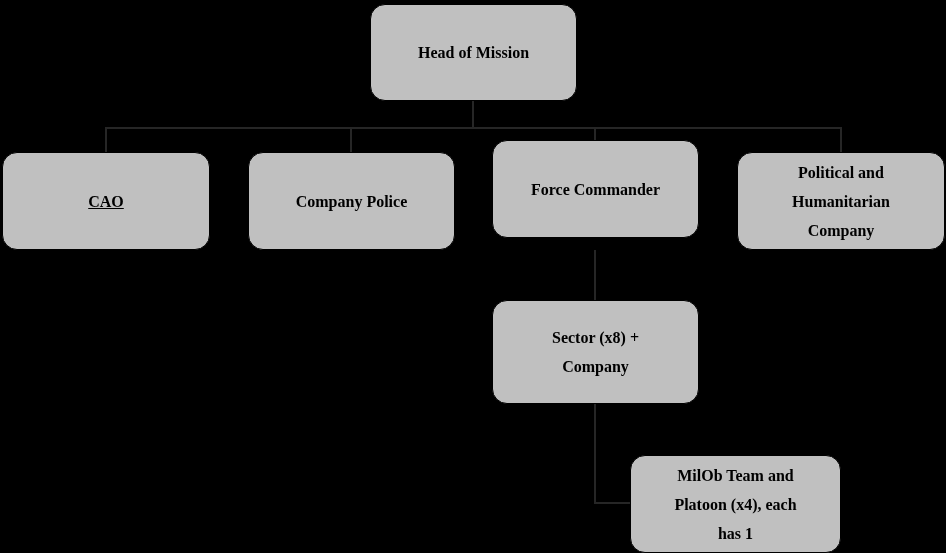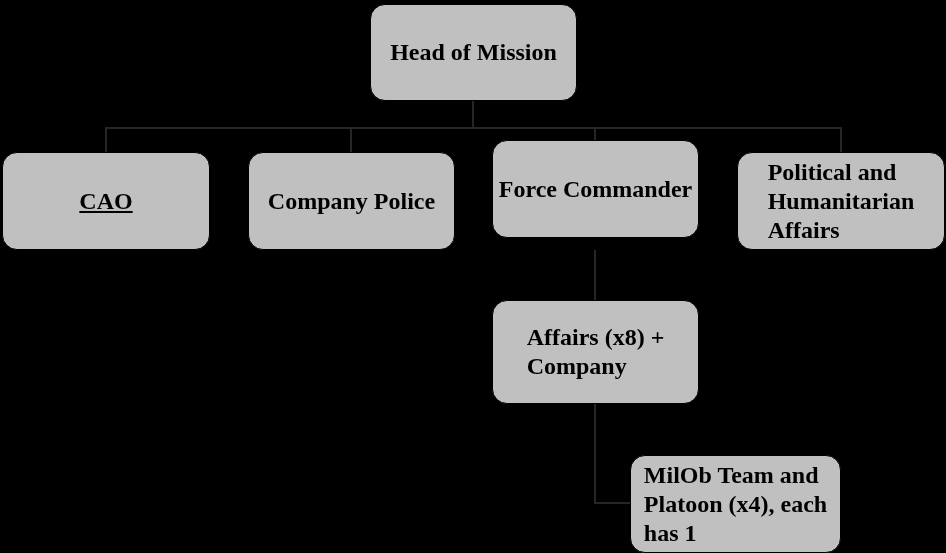--- a/index.html
+++ b/index.html
@@ -20,24 +20,24 @@
     background: var(--box-fill, #c0c0c0);
     border: 1px solid var(--box-border, #000000);
     border-radius: 15px;
     display: flex;
     align-items: center;
     justify-content: center;
     box-sizing: border-box;
   }
   .node .label {
     color: var(--text, #000000);
-    font-size: 24px;
+    font-size: 16px;
     font-weight: bold;
     line-height: 29px;
-    text-align: left;
+    text-align: center;
     white-space: pre-line;
   }
   .connector {
     position: absolute;
     background: var(--line, #262626);
   }
 
   
   #n-head      { left: 370px; top: 4px;   width: 207px; height: 97px; }
   #n-cao       { left: 2px;   top: 152px; width: 208px; height: 98px; text-decoration: underline; }
@@ -85,25 +85,25 @@
     <span class="label">Company Police</span>
   </div>
 
   <div class="node" id="n-force">
     <span class="label">Force Commander</span>
   </div>
 
   <div class="node" id="n-political">
     <span class="label">Political and
 Humanitarian
-Affairs</span>
+Company</span>
   </div>
 
   <div class="node" id="n-sector">
-    <span class="label">Affairs (x8) +
+    <span class="label">Sector (x8) +
 Company</span>
   </div>
 
   <div class="node" id="n-milob">
     <span class="label">MilOb Team and
 Platoon (x4), each
 has 1</span>
   </div>
 
 </div>

